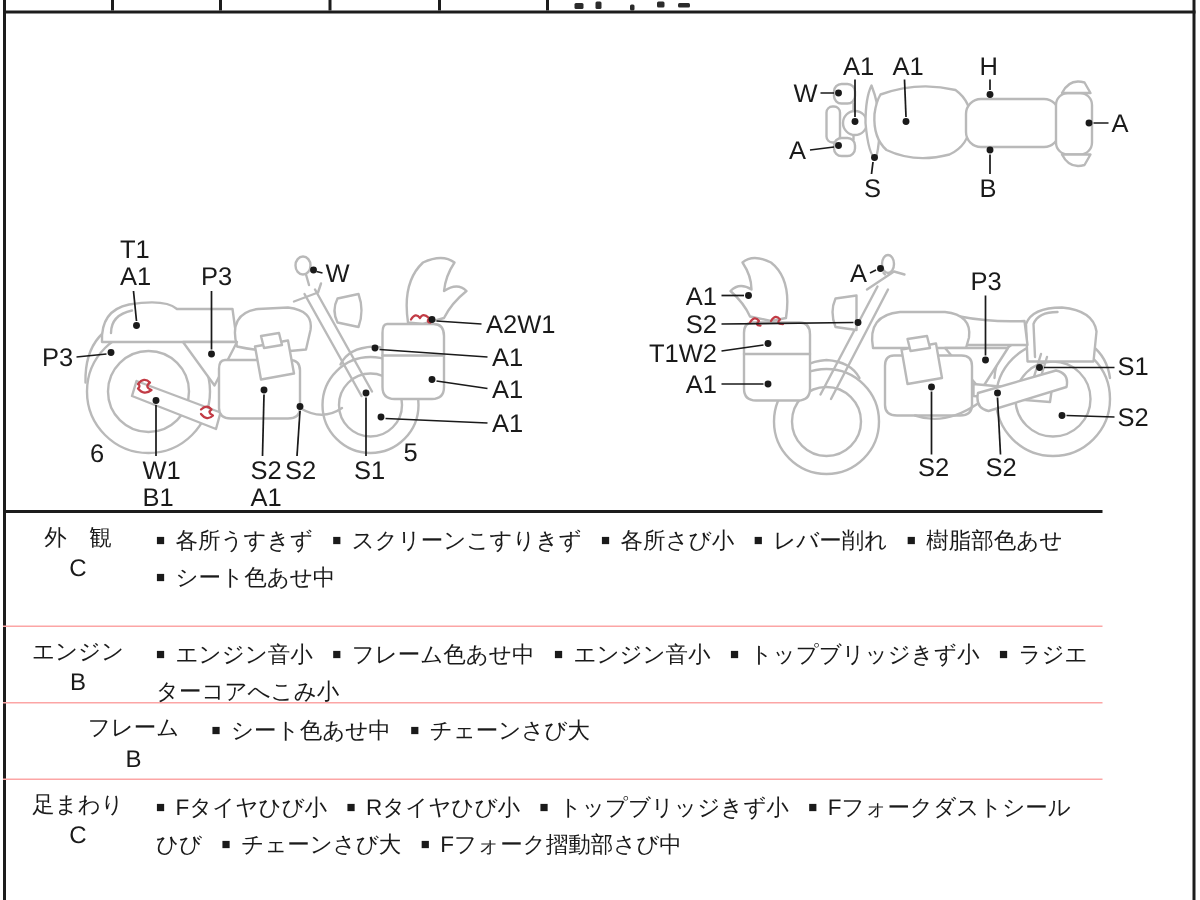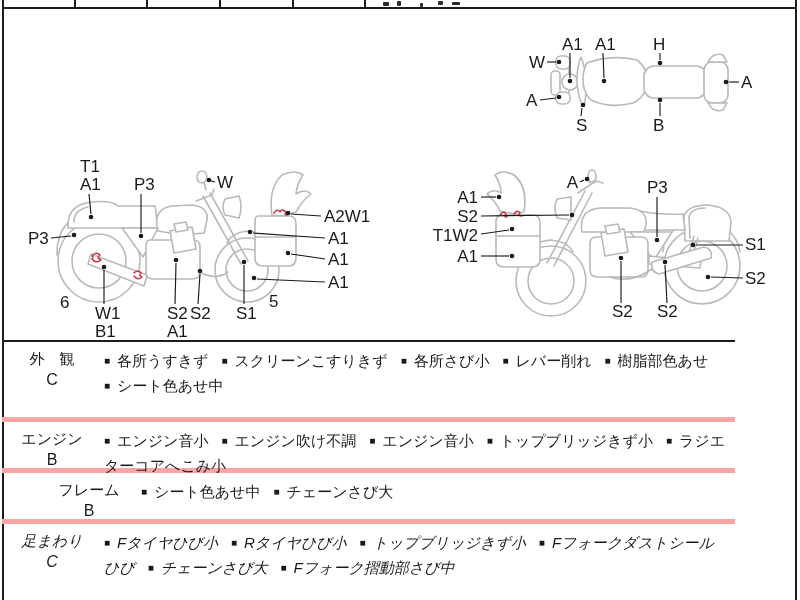--- a/index.html
+++ b/index.html
@@ -19,22 +19,22 @@
       {fill:none;stroke:#b9b9b9;stroke-width:1.6;stroke-linejoin:round;stroke-linecap:round;}
   svg .outline .wfill{fill:#ffffff;}
   svg .callouts line, svg .callouts path{stroke:#1a1a1a;stroke-width:1.15;fill:none;}
   svg .callouts circle{fill:#1a1a1a;stroke:none;}
   svg text{font-family:"Liberation Sans","DejaVu Sans",sans-serif;font-size:17px;fill:#1a1a1a;}
   svg text.ae{text-anchor:end;}
   svg .damage path{fill:none;stroke:#c23b45;stroke-width:1.5;stroke-linecap:round;stroke-linejoin:round;}
   
   .cond-table{position:absolute;left:2px;top:340px;width:733px;border-top:2px solid #1c1c1c;box-sizing:border-box;}
   .crow{display:flex;box-sizing:border-box;}
-  .crow + .crow{border-top:5px solid #fca5a5;}
-  .r1{height:75px;} .r2{height:51px;} .r3{height:51px;padding-left:37px;} .r4{height:77px;font-style:italic;}
+  .crow + .crow{border-top:1px solid #fca5a5;}
+  .r1{height:75px;} .r2{height:51px;} .r3{height:51px;padding-left:37px;} .r4{height:77px;}
   .cat-col{width:100px;text-align:center;padding-top:7px;box-sizing:border-box;}
   .cat-name{font-size:15px;line-height:20px;}
   .grade{font-size:16px;line-height:22px;}
   .items-col{flex:1;padding:7px 8px 0 2px;font-size:15px;line-height:23px;word-break:break-all;}
   .item{margin-right:13px;}
   .blt{font-size:10px;margin-right:7px;position:relative;top:-2px;}
 </style>
 </head>
 <body>
 
@@ -266,21 +266,21 @@
         <span class="item"><span class="blt">■</span><span>各所うすきず</span></span><span class="item"><span class="blt">■</span><span>スクリーンこすりきず</span></span><span class="item"><span class="blt">■</span><span>各所さび小</span></span><span class="item"><span class="blt">■</span><span>レバー削れ</span></span><span class="item"><span class="blt">■</span><span>樹脂部色あせ</span></span><span class="item"><span class="blt">■</span><span>シート色あせ中</span></span>
       </div>
     </div>
 
     <div class="crow r2">
       <div class="cat-col">
         <div class="cat-name">エンジン</div>
         <div class="grade">B</div>
       </div>
       <div class="items-col">
-        <span class="item"><span class="blt">■</span><span>エンジン音小</span></span><span class="item"><span class="blt">■</span><span>エンジン吹け不調</span></span><span class="item"><span class="blt">■</span><span>エンジン音小</span></span><span class="item"><span class="blt">■</span><span>トップブリッジきず小</span></span><span class="item"><span class="blt">■</span><span>ラジエターコアへこみ小</span></span>
+        <span class="item"><span class="blt">■</span><span>エンジン音小</span></span><span class="item"><span class="blt">■</span><span>フレーム色あせ中</span></span><span class="item"><span class="blt">■</span><span>エンジン音小</span></span><span class="item"><span class="blt">■</span><span>トップブリッジきず小</span></span><span class="item"><span class="blt">■</span><span>ラジエターコアへこみ小</span></span>
       </div>
     </div>
 
     <div class="crow r3">
       <div class="cat-col">
         <div class="cat-name">フレーム</div>
         <div class="grade">B</div>
       </div>
       <div class="items-col">
         <span class="item"><span class="blt">■</span><span>シート色あせ中</span></span><span class="item"><span class="blt">■</span><span>チェーンさび大</span></span>

